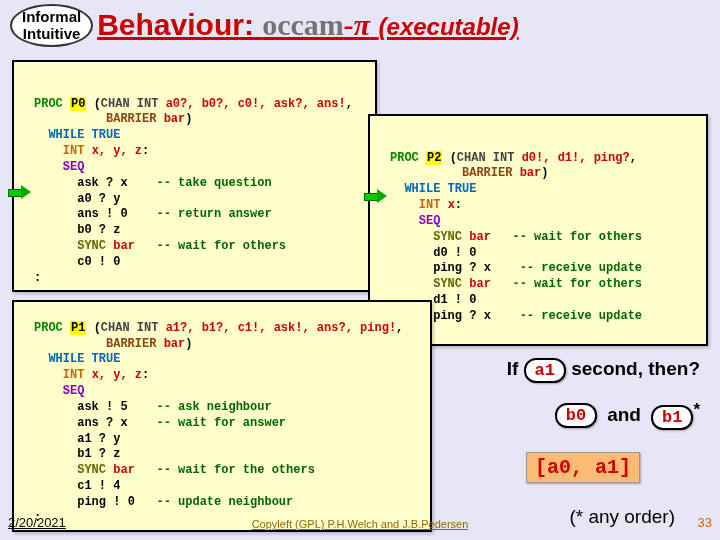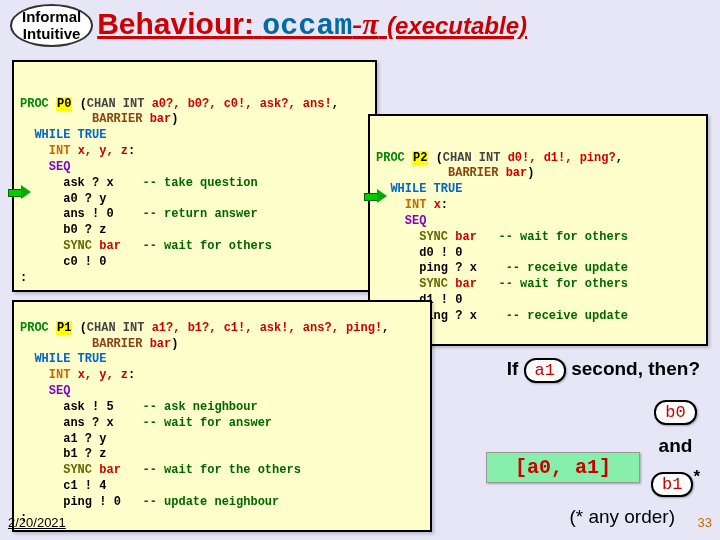--- a/index.html
+++ b/index.html
@@ -1,46 +1,46 @@
 <!DOCTYPE html>
 <html><head>
 <meta charset="utf-8">
 <style>
   * { margin: 0; padding: 0; box-sizing: border-box; }
   body { width: 720px; height: 540px; background: #e6e6f7; font-family: Arial, sans-serif; position: relative; overflow: hidden; }
   .slide { width: 100%; height: 100%; position: relative; padding: 4px 10px; }
   .header { display: flex; align-items: center; gap: 4px; margin-bottom: 4px; }
   .oval { background: #fff; border: 2px solid #333; border-radius: 50%; padding: 2px 10px; font-size: 15px; font-weight: bold; text-align: center; line-height: 1.15; }
   .title { font-size: 30px; font-weight: bold; color: #cc0000; text-decoration: underline; }
-  .title .occam { font-family: Liberation Mono, monospace; color: #0369a1; }
+  .title .occam { font-family: Liberation Serif, serif; color: #737373; }
   .title .pi { font-family: serif; font-style: italic; }
   .title .exec { font-size: 24px; font-style: italic; }
-  .codebox { background: #ffffcc; border: 2px solid #000; font-family: 'Courier New', monospace; font-size: 12px; font-weight: bold; padding: 3px 6px; position: absolute; line-height: 1.32; white-space: pre; color: #000; box-shadow: 2px 2px 3px rgba(0,0,0,.2); }
+  .codebox { background: #ffffcc; border: 2px solid #000; font-family: 'Courier New', monospace; font-size: 12px; font-weight: bold; padding: 3px 20px; position: absolute; line-height: 1.32; white-space: pre; color: #000; box-shadow: 2px 2px 3px rgba(0,0,0,.2); }
   .kw-proc { color: #008800; }
   .kw-pname { background: #ffff00; color: #000; padding: 0 1px; }
   .kw-while { color: #0066cc; }
   .kw-int { color: #cc6600; }
   .kw-seq { color: #8800cc; }
   .kw-sync { color: #666600; }
   .kw-barrier { color: #8b4513; }
   .kw-chan { color: #444; }
   .cmt { color: #006600; }
   .var { color: #cc0000; }
   .tok { color: #000; }
   .arrow { position: absolute; left: -6px; width: 22px; height: 12px; }
   .arrow::before { content: ""; position: absolute; left: 0; top: 3px; width: 14px; height: 6px; background: #00cc00; border: 1px solid #006600; }
   .arrow::after { content: ""; position: absolute; left: 13px; top: -1px; border-left: 10px solid #00aa00; border-top: 7px solid transparent; border-bottom: 7px solid transparent; }
   #box-p0 { top: 60px; left: 12px; width: 365px; }
   #box-p2 { top: 114px; right: 12px; width: 340px; }
   #box-p1 { top: 300px; left: 12px; width: 420px; }
   .question { position: absolute; right: 20px; top: 358px; font-size: 19px; font-weight: bold; }
-  .chip { display: inline-block; background: #fff; border: 2px solid #000; border-radius: 12px; padding: 1px 9px; font-family: 'Courier New', monospace; font-weight: normal; font-size: 17px; color: #cc0000; box-shadow: 1px 1px 2px rgba(0,0,0,.3); }
-  .rowchips { position: absolute; right: 20px; top: 400px; font-size: 19px; font-weight: bold; display: flex; align-items: center; gap: 10px; flex-direction: column; }
+  .chip { display: inline-block; background: #fff; border: 2px solid #000; border-radius: 12px; padding: 1px 9px; font-family: 'Courier New', monospace; font-weight: bold; font-size: 17px; color: #cc0000; box-shadow: 1px 1px 2px rgba(0,0,0,.3); }
+  .rowchips { position: absolute; right: 20px; top: 400px; font-size: 19px; font-weight: bold; display: flex; align-items: center; gap: 10px; }
   .star { font-size: 17px; vertical-align: super; }
-  .brackets { position: absolute; right: 80px; top: 452px; font-family: 'Courier New', monospace; font-size: 20px; font-weight: bold; color: #cc0000; border: 1px solid #999; padding: 3px 28px; background: #86efac; box-shadow: 1px 1px 2px rgba(0,0,0,.3); }
+  .brackets { position: absolute; right: 80px; top: 452px; font-family: 'Courier New', monospace; font-size: 20px; font-weight: bold; color: #cc0000; border: 1px solid #999; padding: 3px 8px; background: #fdba74; box-shadow: 1px 1px 2px rgba(0,0,0,.3); }
   .anyorder { position: absolute; right: 45px; bottom: 12px; font-size: 19px; }
   .footer-date { position: absolute; left: 8px; bottom: 10px; font-size: 13px; text-decoration: underline; }
   .footer-copy { position: absolute; left: 50%; transform: translateX(-50%); bottom: 10px; font-size: 11px; color: #996600; text-decoration: underline; }
   .pagenum { position: absolute; right: 8px; bottom: 10px; font-size: 13px; color: #cc6600; }
 </style>
 </head>
 <body>
 <div class="slide">
 
 <div class="header">
@@ -102,15 +102,16 @@
 <div class="rowchips">
   <span class="chip">b0</span>
   <span>and</span>
   <span><span class="chip">b1</span><span class="star">*</span></span>
 </div>
 
 <div class="brackets">[a0, a1]</div>
 <div class="anyorder">(* any order)</div>
 
 <div class="footer-date">2/20/2021</div>
+<div class="footer-copy">Copyleft (GPL) P.H.Welch and J.B.Pedersen</div>
 <div class="pagenum">33</div>
 
 </div>
 
 </body></html>

